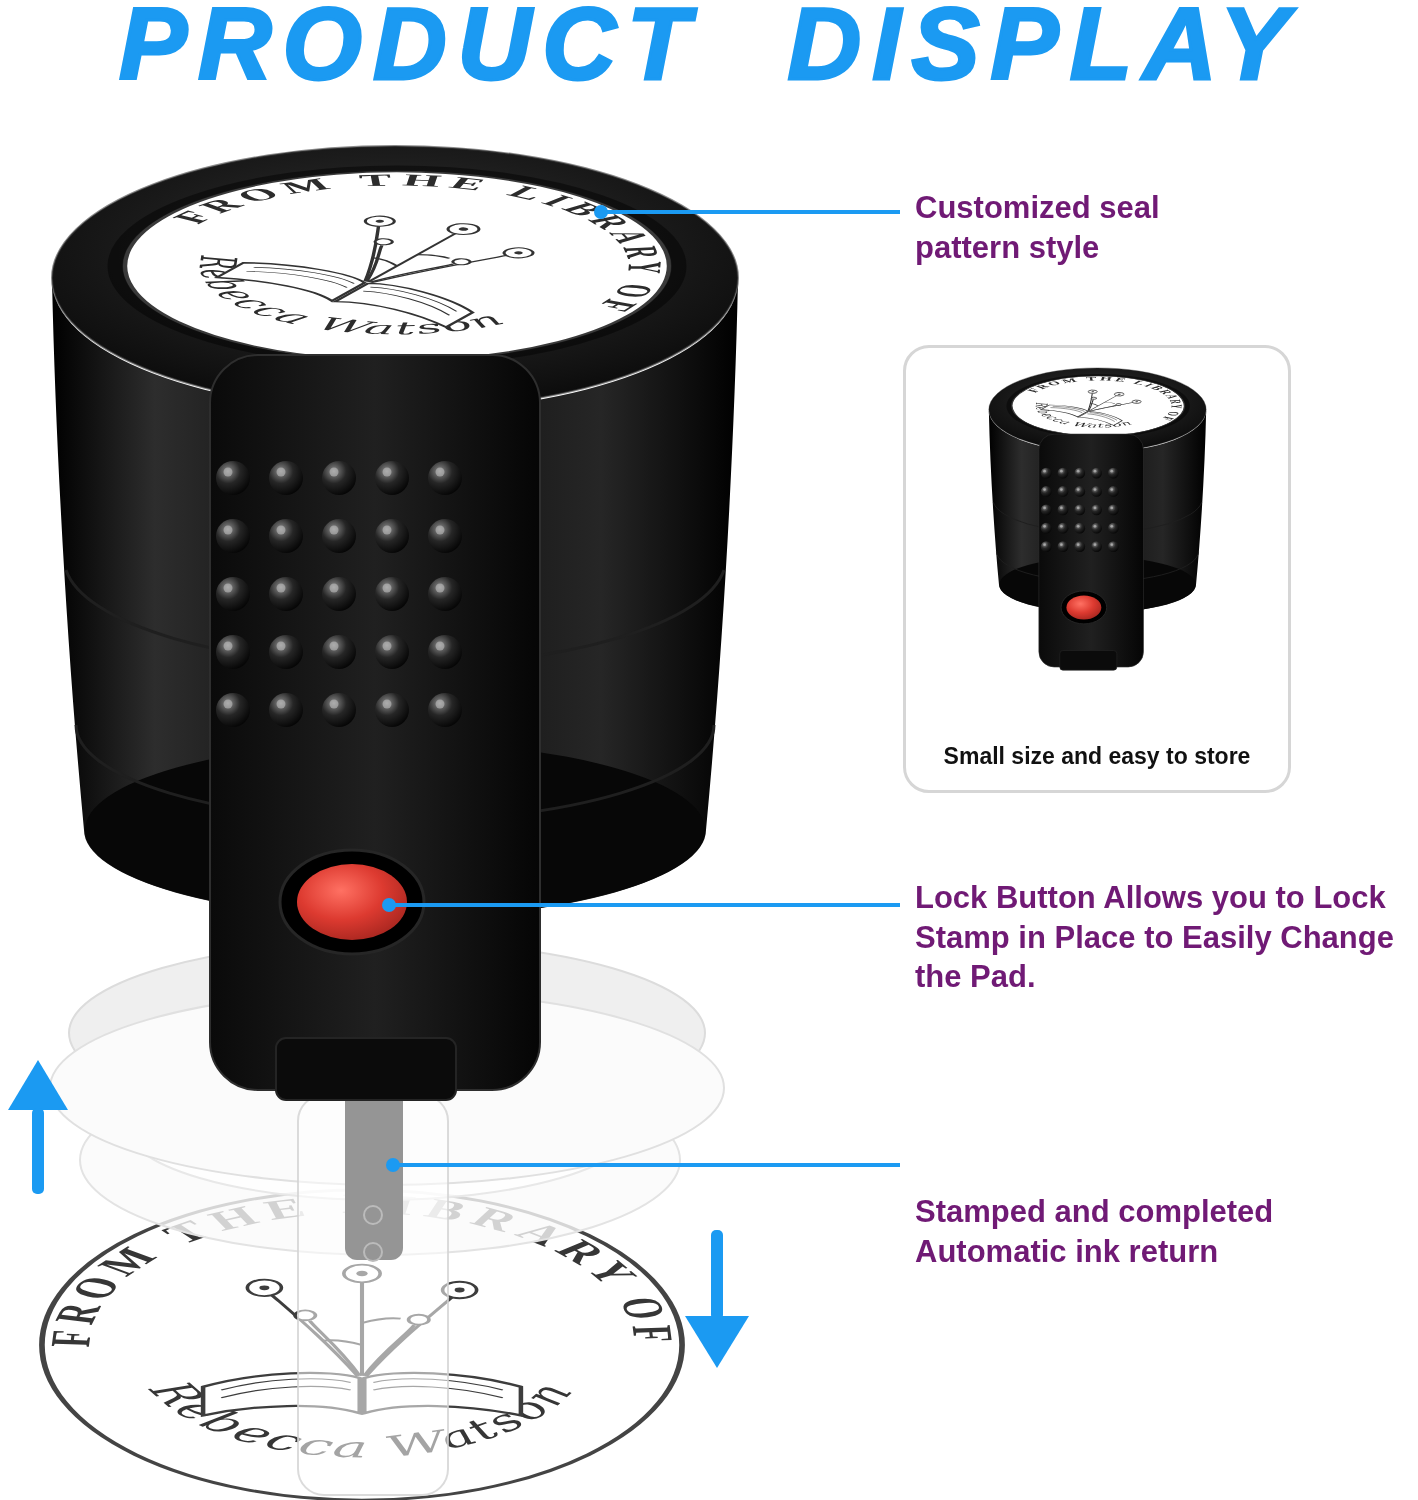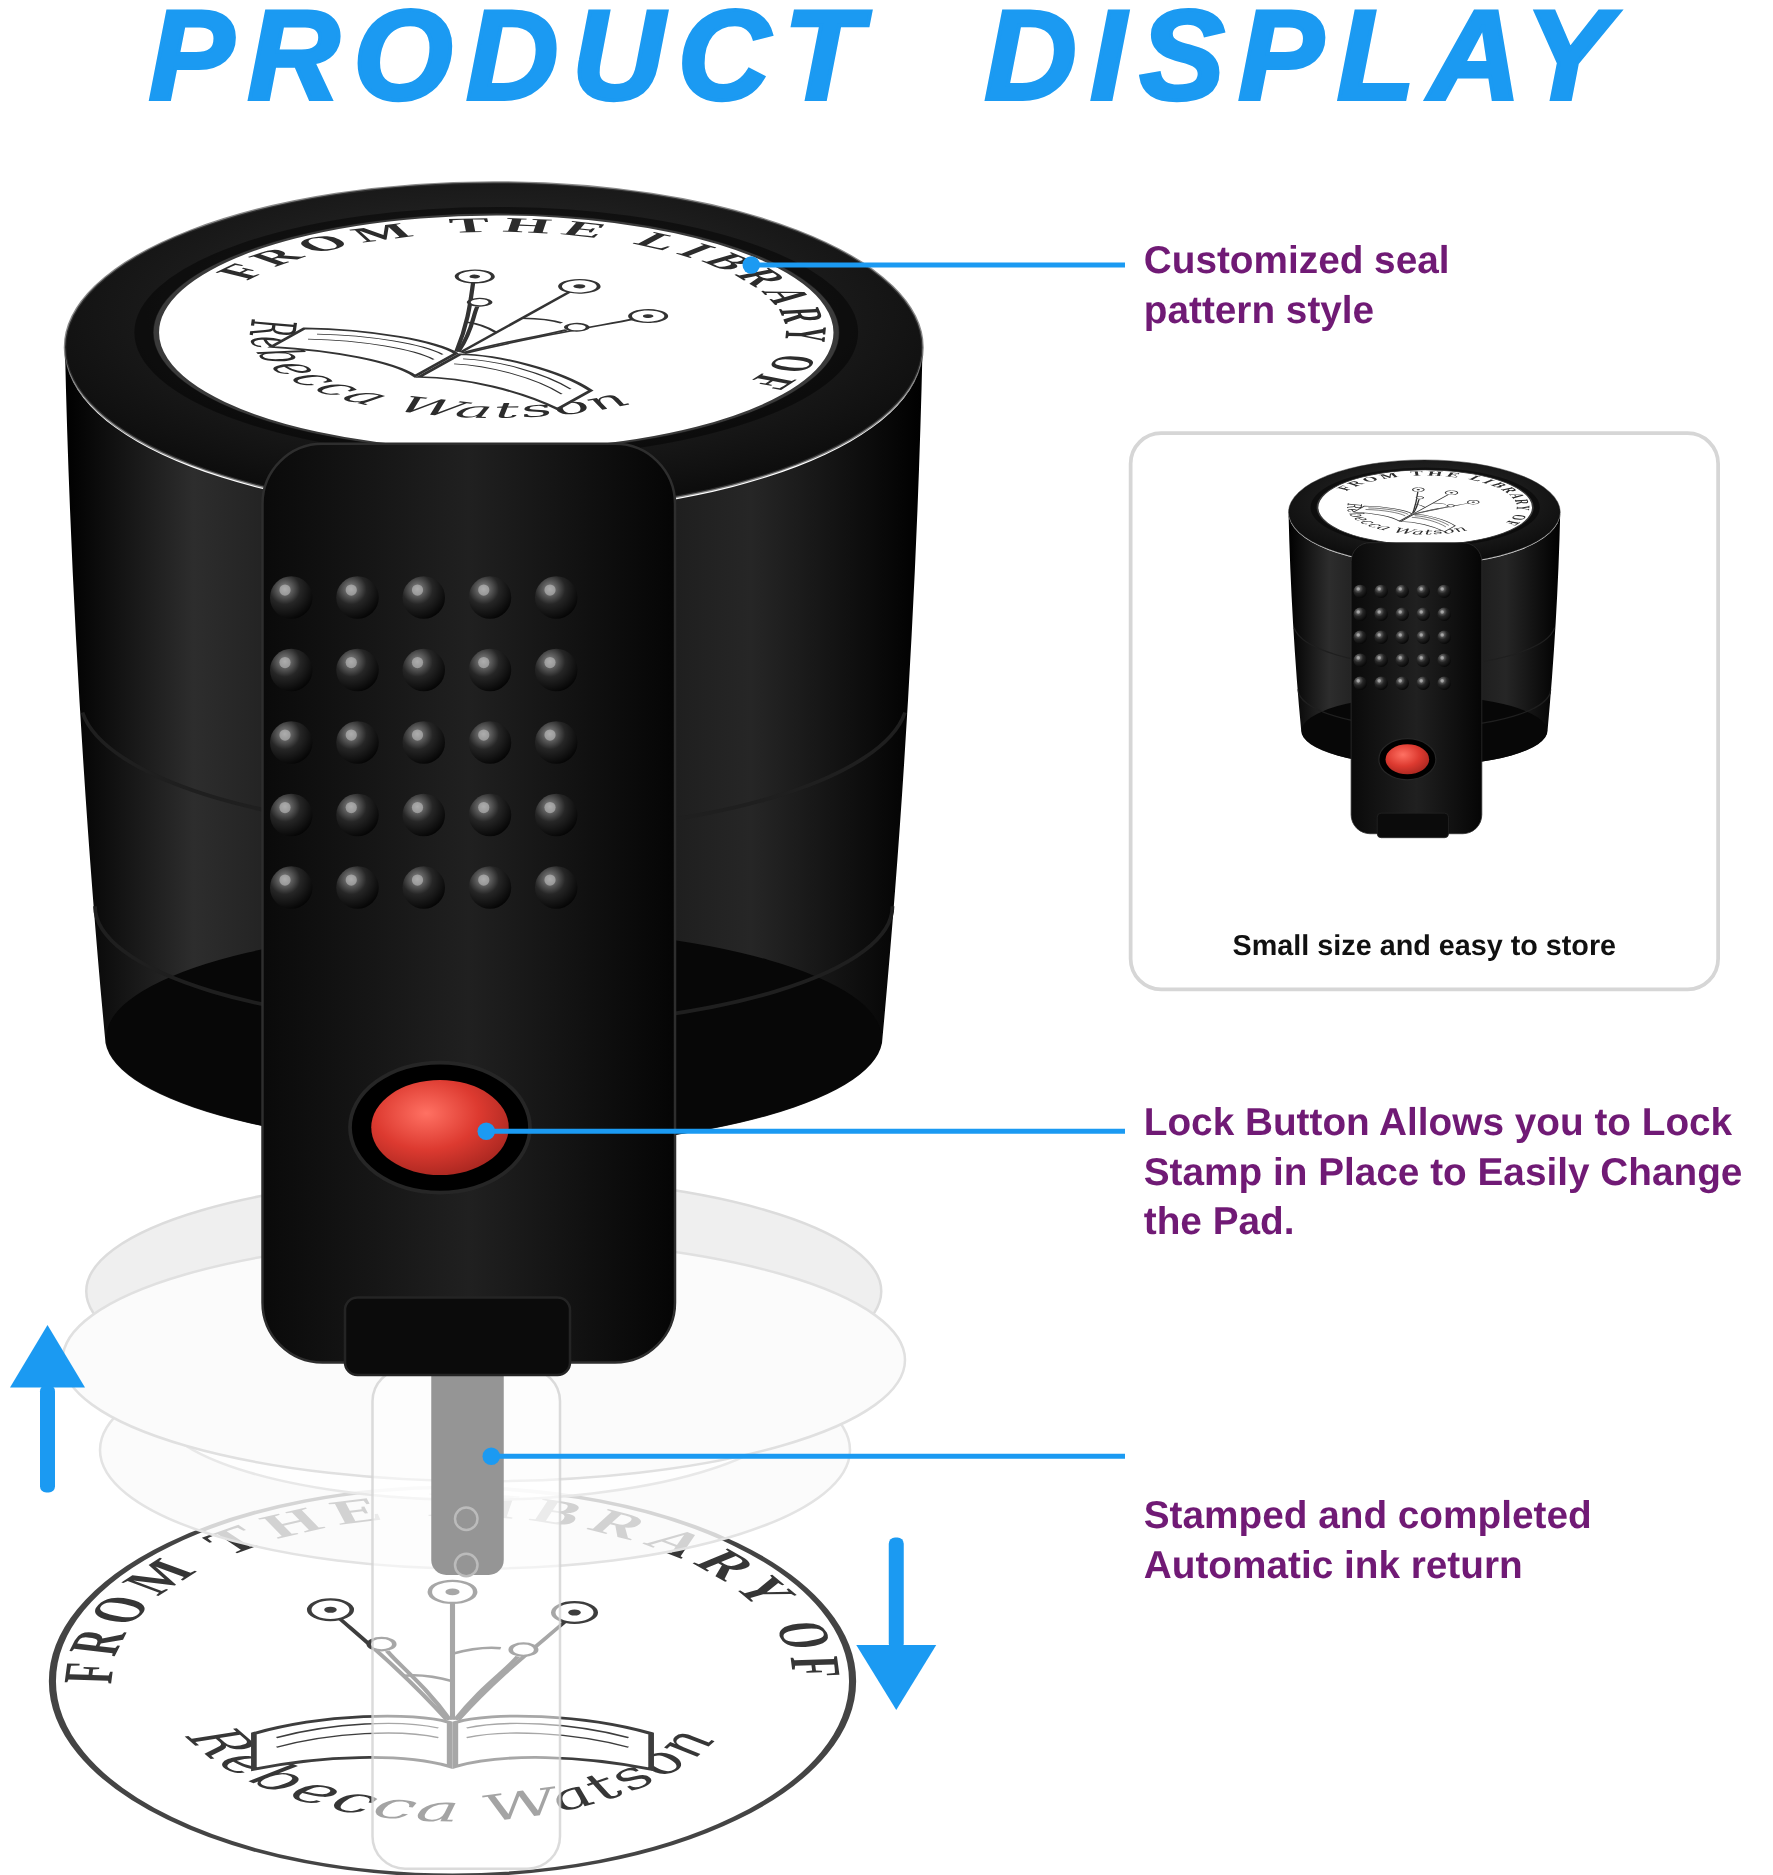--- a/index.html
+++ b/index.html
@@ -24,21 +24,21 @@
     position:absolute; font-size:31px; font-weight:bold; color:#701a75;
     line-height:1.28;
   }
   .callout-1 { left:915px; top:188px;  width:330px; }
   .callout-2 { left:915px; top:878px;  width:500px; }
   .callout-3 { left:915px; top:1192px; width:430px; }
   .line-1 { left:600px; top:210px;  width:300px; }
   .line-2 { left:388px; top:903px;  width:512px; }
   .line-3 { left:392px; top:1163px; width:508px; }
   .card {
-    position:absolute; left:903px; top:345px; width:473px; height:448px;
+    position:absolute; left:903px; top:345px; width:388px; height:448px;
     border:3px solid #d6d6d6; border-radius:26px; background:#fff;
     display:flex; flex-direction:column; align-items:center;
     justify-content:space-between; padding:18px 12px 20px;
   }
   .card-caption { font-size:23px; font-weight:bold; color:#111; text-align:center; }
   .arrow { position:absolute; }
   .arrow-up   { left:5px;   top:1058px; }
   .arrow-down { left:682px; top:1228px; }
 </style>
 </head>

